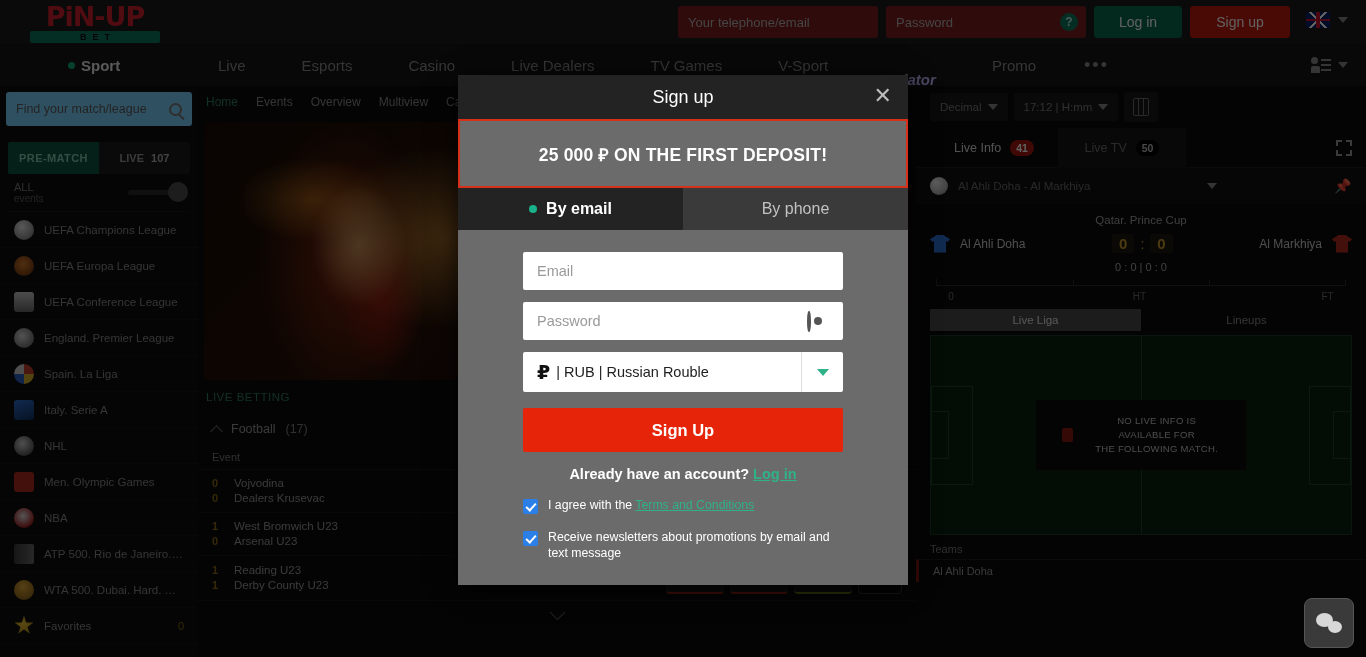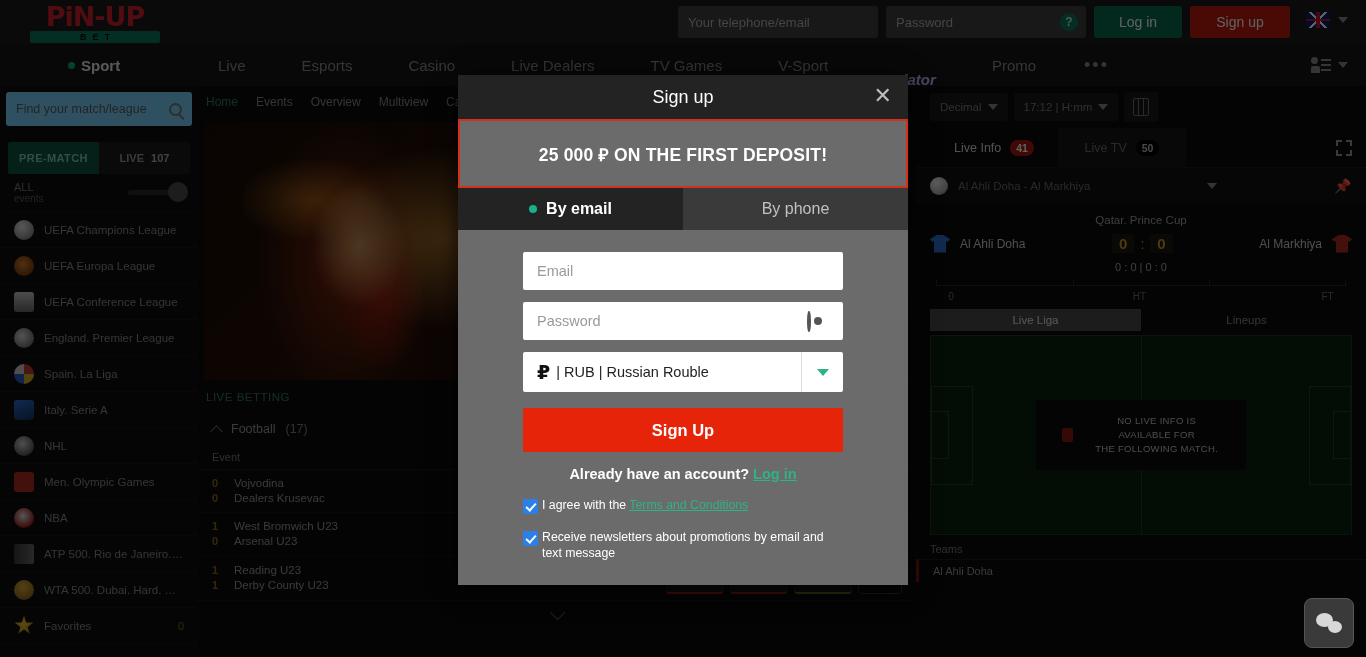--- a/index.html
+++ b/index.html
@@ -27,21 +27,21 @@
   .logo-main {
     font-family: "DejaVu Sans", sans-serif; font-weight: bold; font-size: 27px;
     color: #d1202a; letter-spacing: -1px; line-height: 26px;
   }
   .logo-bet {
     margin-top: 1px; background: #0d7a5f; color: #0b0b0b; font-size: 9px;
     font-weight: bold; letter-spacing: 6px; padding: 1px 0 1px 6px; border-radius: 2px;
   }
   .auth-area { position: absolute; right: 76px; top: 6px; display: flex; align-items: center; gap: 8px; }
   .auth-input {
-    width: 200px; height: 32px; background: #404040; border: none; border-radius: 3px;
+    width: 200px; height: 32px; background: #7f1d1d; border: none; border-radius: 3px;
     color: #cfcfcf; font-size: 13px; padding: 12px 10px;
     font-family: "Liberation Sans", sans-serif;
   }
   .auth-input::placeholder { color: #b3b3b3; }
   .pw-wrap { position: relative; }
   .help-badge {
     position: absolute; right: 8px; top: 7px; width: 18px; height: 18px; border-radius: 50%;
     background: #0d7a5f; color: #bdeedd; font-size: 12px; font-weight: bold;
     display: flex; align-items: center; justify-content: center;
   }
@@ -251,21 +251,21 @@
   .cur-sym { color: #111; font-size: 19px; font-weight: bold; font-family: "DejaVu Sans", sans-serif; }
   .cur-txt { color: #222; font-size: 14.5px; margin-left: 6px; }
   .cur-arrow { position: absolute; right: 0; top: 0; width: 42px; height: 40px; border-left: 1px solid #dcdcdc; display: flex; align-items: center; justify-content: center; }
   .cur-arrow .tri { width: 0; height: 0; border-left: 6px solid transparent; border-right: 6px solid transparent; border-top: 7px solid #2fb288; }
   .btn-signup {
     width: 100%; height: 44px; background: #e62409; border: none; border-radius: 2px;
     color: #fff; font-size: 16.5px; font-weight: bold; cursor: pointer; font-family: "Liberation Sans", sans-serif;
   }
   .have-acc { text-align: center; margin-top: 14px; color: #ffffff; font-size: 14.5px; font-weight: bold; }
   .have-acc a { color: #2fb288; text-decoration: underline; font-weight: bold; }
-  .chk-row { display: flex; align-items: flex-start; gap: 4px; margin-top: 16px; }
+  .chk-row { display: flex; align-items: flex-start; gap: 10px; margin-top: 16px; }
   .chk {
     width: 15px; height: 15px; background: #2a7fe8; border-radius: 2px; flex: 0 0 15px;
     display: flex; align-items: center; justify-content: center; margin-top: 1px; cursor: pointer;
   }
   .chk::after { content: ""; width: 4px; height: 8px; border-right: 2px solid #fff; border-bottom: 2px solid #fff; transform: rotate(42deg); margin-top: -2px; }
   .chk-lbl { color: #ffffff; font-size: 12.3px; line-height: 15.5px; }
   .chk-lbl a { color: #2fb288; text-decoration: underline; }
 </style>
 </head>
 <body>

